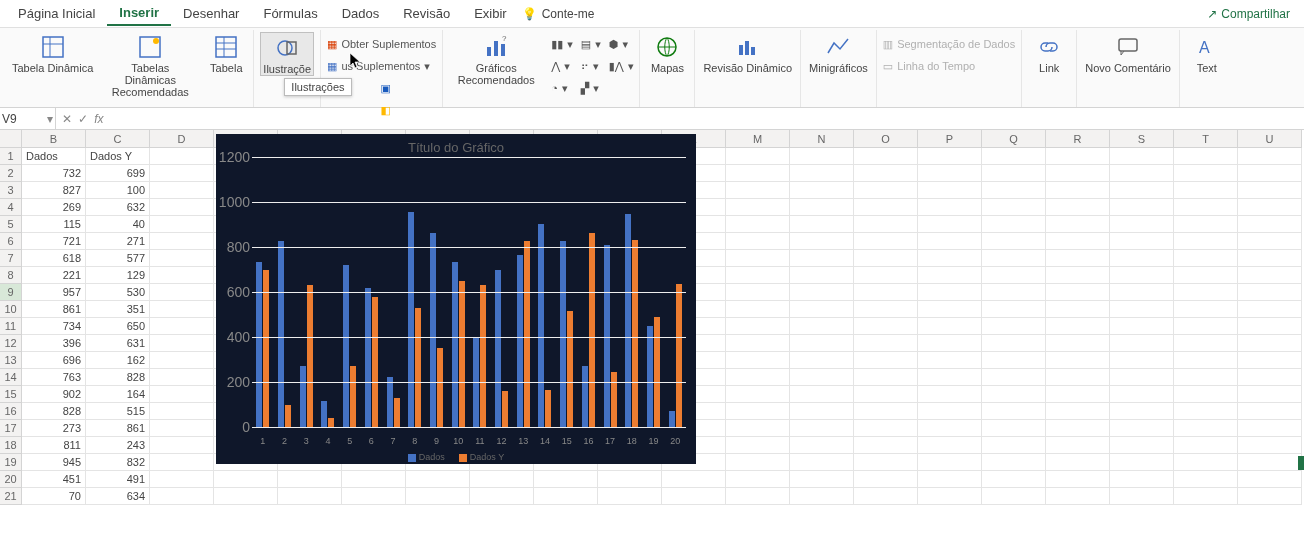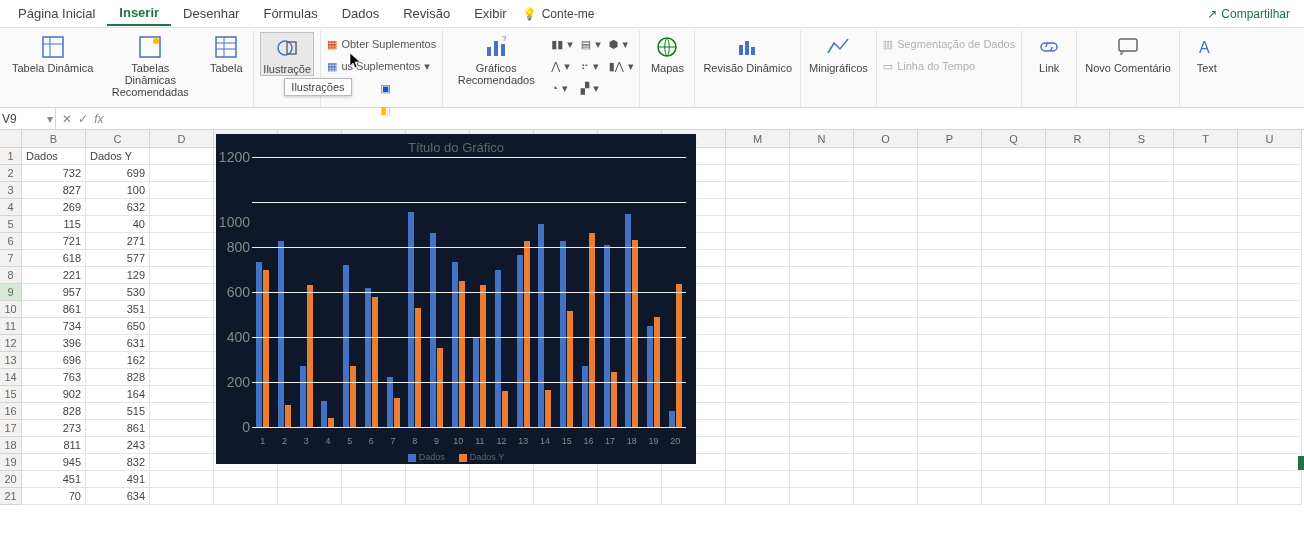--- a/index.html
+++ b/index.html
@@ -823,21 +823,21 @@
 
   <div class="chart">
     <div class="chart-title">Título do Gráfico</div>
     <div class="plot" id="plot">
       <div class="yaxis" id="yaxis">
           <div class="ytick" style="top: 270px;">0</div>
           <div class="ytick" style="top: 225px;">200</div>
           <div class="ytick" style="top: 180px;">400</div>
           <div class="ytick" style="top: 135px;">600</div>
           <div class="ytick" style="top: 90px;">800</div>
-          <div class="ytick" style="top: 45px; margin-top: 20px;">1000</div>
+          <div class="ytick" style="top: 45px;">1000</div>
           <div class="ytick" style="top: 0px;">1200</div>
         </div>
       <div class="bars" id="bars">
           <div class="cat">
             <div class="bar s1" style="height: 164.7px;"></div>
             <div class="bar s2" style="height: 157.275px;"></div>
           </div>
           <div class="cat">
             <div class="bar s1" style="height: 186.075px;"></div>
             <div class="bar s2" style="height: 22.5px;"></div>

